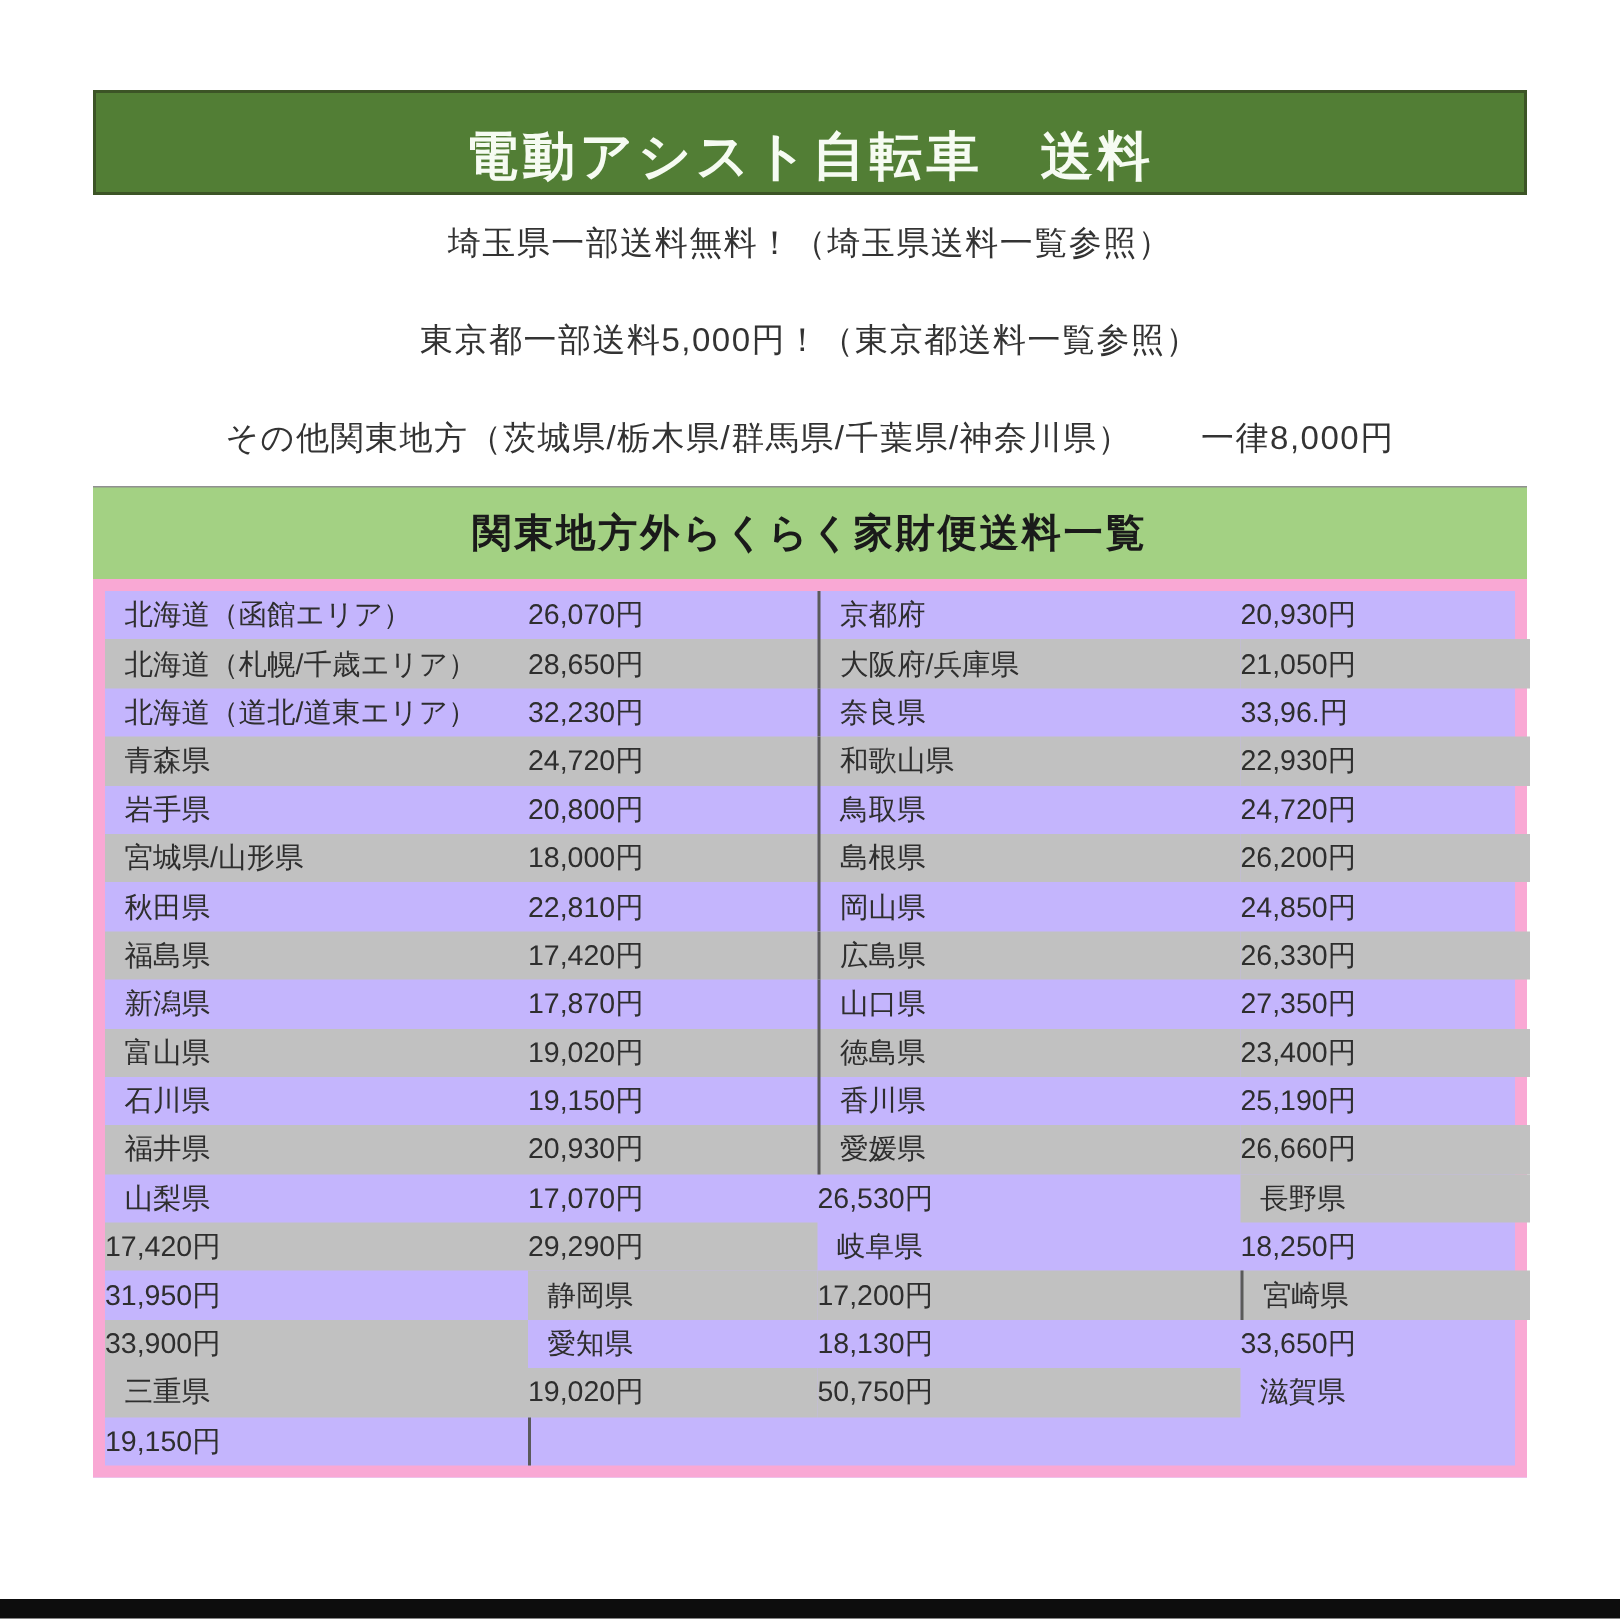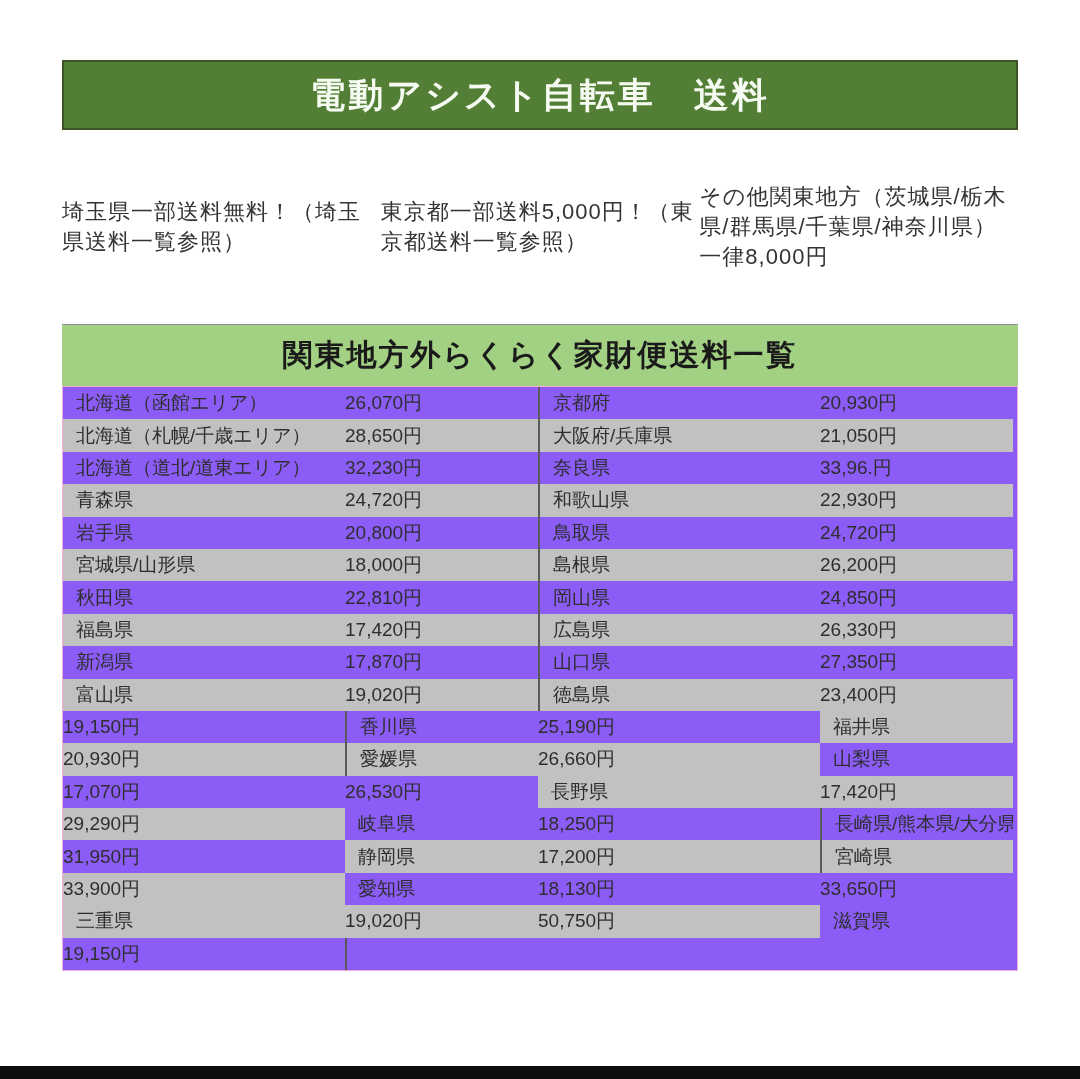--- a/index.html
+++ b/index.html
@@ -14,62 +14,62 @@
     position:absolute;
     left:62px;top:60px;
     width:956px;
   }
   
   .main-header{
     box-sizing:border-box;
     height:70px;
     background:#527e35;
     border:2px solid #3c5426;
-    display:flex;align-items:center;justify-content:center;
+    display:flex;align-items:flex-end;justify-content:center;
   }
   .main-header .title{
     color:#f6fbf2;
     font-size:35px;
     font-weight:bold;
     letter-spacing:3px;
   }
   
   .notes{
     height:194px;
-    display:flex;flex-direction:row;
+    display:flex;flex-direction:column;
   }
   .note-line{
     flex:1;
     display:flex;align-items:center;justify-content:center;
     font-size:22px;
     color:#333333;
     letter-spacing:1px;
   }
   
   .sub-header{
     box-sizing:border-box;
     height:62px;
     background:#a3d183;
     border-top:1px solid #909090;
     display:flex;align-items:center;justify-content:center;
   }
   .sub-header .title{
     color:#1a1a1a;
-    font-size:30px;
+    font-size:26px;
     font-weight:bold;
     letter-spacing:2px;
   }
   
   .fee-table{
     box-sizing:border-box;
-    border:1px solid #f9a8d4;
+    border:8px solid #f9a8d4;
     display:grid;
     grid-template-columns:282px 193px 282px 193px;
     grid-auto-rows:32.4px;
-    background:#8b5cf6;
+    background:#c4b5fd;
   }
   .cell{
     display:flex;align-items:center;
     font-size:19px;
     color:#2e2e2e;
     white-space:nowrap;
     overflow:hidden;
   }
   .cell.name{padding-left:13px;}
   .cell.right-half-name{border-left:2px solid #5a5a5a;}
@@ -135,36 +135,36 @@
       <div class="cell name right-half-name stripe">広島県</div>
       <div class="cell price stripe">26,330円</div>
       <div class="cell name">新潟県</div>
       <div class="cell price">17,870円</div>
       <div class="cell name right-half-name">山口県</div>
       <div class="cell price">27,350円</div>
       <div class="cell name stripe">富山県</div>
       <div class="cell price stripe">19,020円</div>
       <div class="cell name right-half-name stripe">徳島県</div>
       <div class="cell price stripe">23,400円</div>
+      <div class="cell name">石川県</div>
       <div class="cell price">19,150円</div>
       <div class="cell name right-half-name">香川県</div>
       <div class="cell price">25,190円</div>
       <div class="cell name stripe">福井県</div>
       <div class="cell price stripe">20,930円</div>
       <div class="cell name right-half-name stripe">愛媛県</div>
       <div class="cell price stripe">26,660円</div>
       <div class="cell name">山梨県</div>
       <div class="cell price">17,070円</div>
       <div class="cell price">26,530円</div>
       <div class="cell name stripe">長野県</div>
       <div class="cell price stripe">17,420円</div>
       <div class="cell price stripe">29,290円</div>
       <div class="cell name">岐阜県</div>
       <div class="cell price">18,250円</div>
-      <div class="cell name right-half-name">長崎県/熊本県/大分県</div>
       <div class="cell price">31,950円</div>
       <div class="cell name stripe">静岡県</div>
       <div class="cell price stripe">17,200円</div>
       <div class="cell name right-half-name stripe">宮崎県</div>
       <div class="cell price stripe">33,900円</div>
       <div class="cell name">愛知県</div>
       <div class="cell price">18,130円</div>
       <div class="cell price">33,650円</div>
       <div class="cell name stripe">三重県</div>
       <div class="cell price stripe">19,020円</div>

